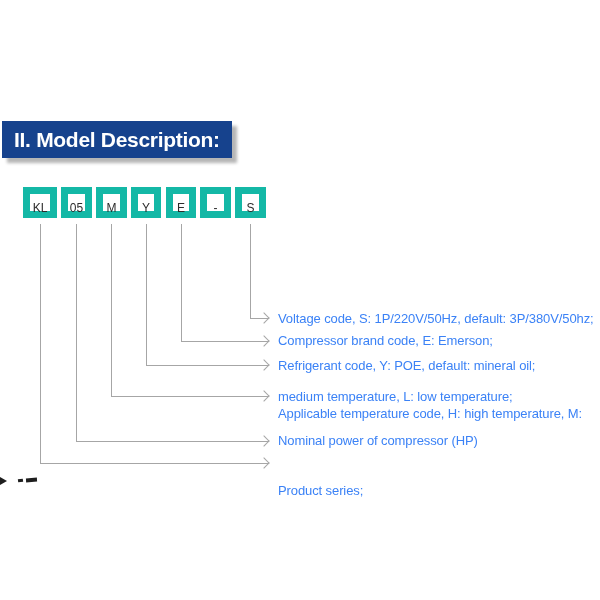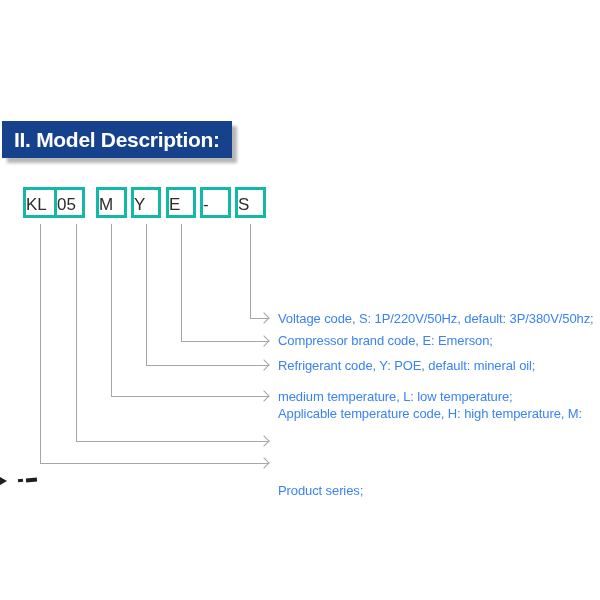--- a/index.html
+++ b/index.html
@@ -30,25 +30,25 @@
     padding-left: 12px;
     letter-spacing: -0.3px;
     white-space: nowrap;
   }
   
   .code-box {
     position: absolute;
     top: 187px;
     height: 31px;
     box-sizing: border-box;
-    border: 3px solid #14b8a6;
+    border: 7px solid #14b8a6;
     background: #ffffff;
     color: #2c2c2c;
-    font-size: 17px;
-    text-align: left;
+    font-size: 12px;
+    text-align: center;
     line-height: 29px;
   }
   
   .connector {
     position: absolute;
     top: 224px;
     border-left: 1px solid #a6a6a6;
     border-bottom: 1px solid #a6a6a6;
   }
   .arrow-head {
@@ -97,21 +97,21 @@
 </head>
 <body>
 
 <div class="page">
 
   <div class="banner">
     <span class="banner-title">II. Model Description:</span>
   </div>
 
   <div class="code-box" style="left:23px;  width:34px;">KL</div>
-  <div class="code-box" style="left:54px;  width:31px;">05</div>
+  <div class="code-box" style="left:61px;  width:31px;">05</div>
   <div class="code-box" style="left:96px;  width:31px;">M</div>
   <div class="code-box" style="left:131px; width:30px;">Y</div>
   <div class="code-box" style="left:166px; width:30px;">E</div>
   <div class="code-box" style="left:200px; width:31px;">-</div>
   <div class="code-box" style="left:235px; width:31px;">S</div>
 
   <div class="connector" style="left:250px; width:18px;  height:94px;"></div>
   <div class="connector" style="left:181px; width:87px;  height:117px;"></div>
   <div class="connector" style="left:146px; width:122px; height:141px;"></div>
   <div class="connector" style="left:111px; width:157px; height:172px;"></div>
@@ -131,20 +131,23 @@
   <div class="legend-label" style="top:332px;">
     <div>Compressor brand code, E: Emerson;</div>
   </div>
   <div class="legend-label" style="top:357px;">
     <div>Refrigerant code, Y: POE, default: mineral oil;</div>
   </div>
   <div class="legend-label" style="top:388px;">
     <div>medium temperature, L: low temperature;</div>
     <div>Applicable temperature code, H: high temperature, M:</div>
   </div>
+  <div class="legend-label" style="top:432px;">
+    <div>Nominal power of compressor (HP)</div>
+  </div>
   <div class="legend-label" style="top:482px;">
     <div>Product series;</div>
   </div>
 
   <div class="frag-triangle"></div>
   <div class="frag-dash1"></div>
   <div class="frag-dash2"></div>
 
 </div>
 

